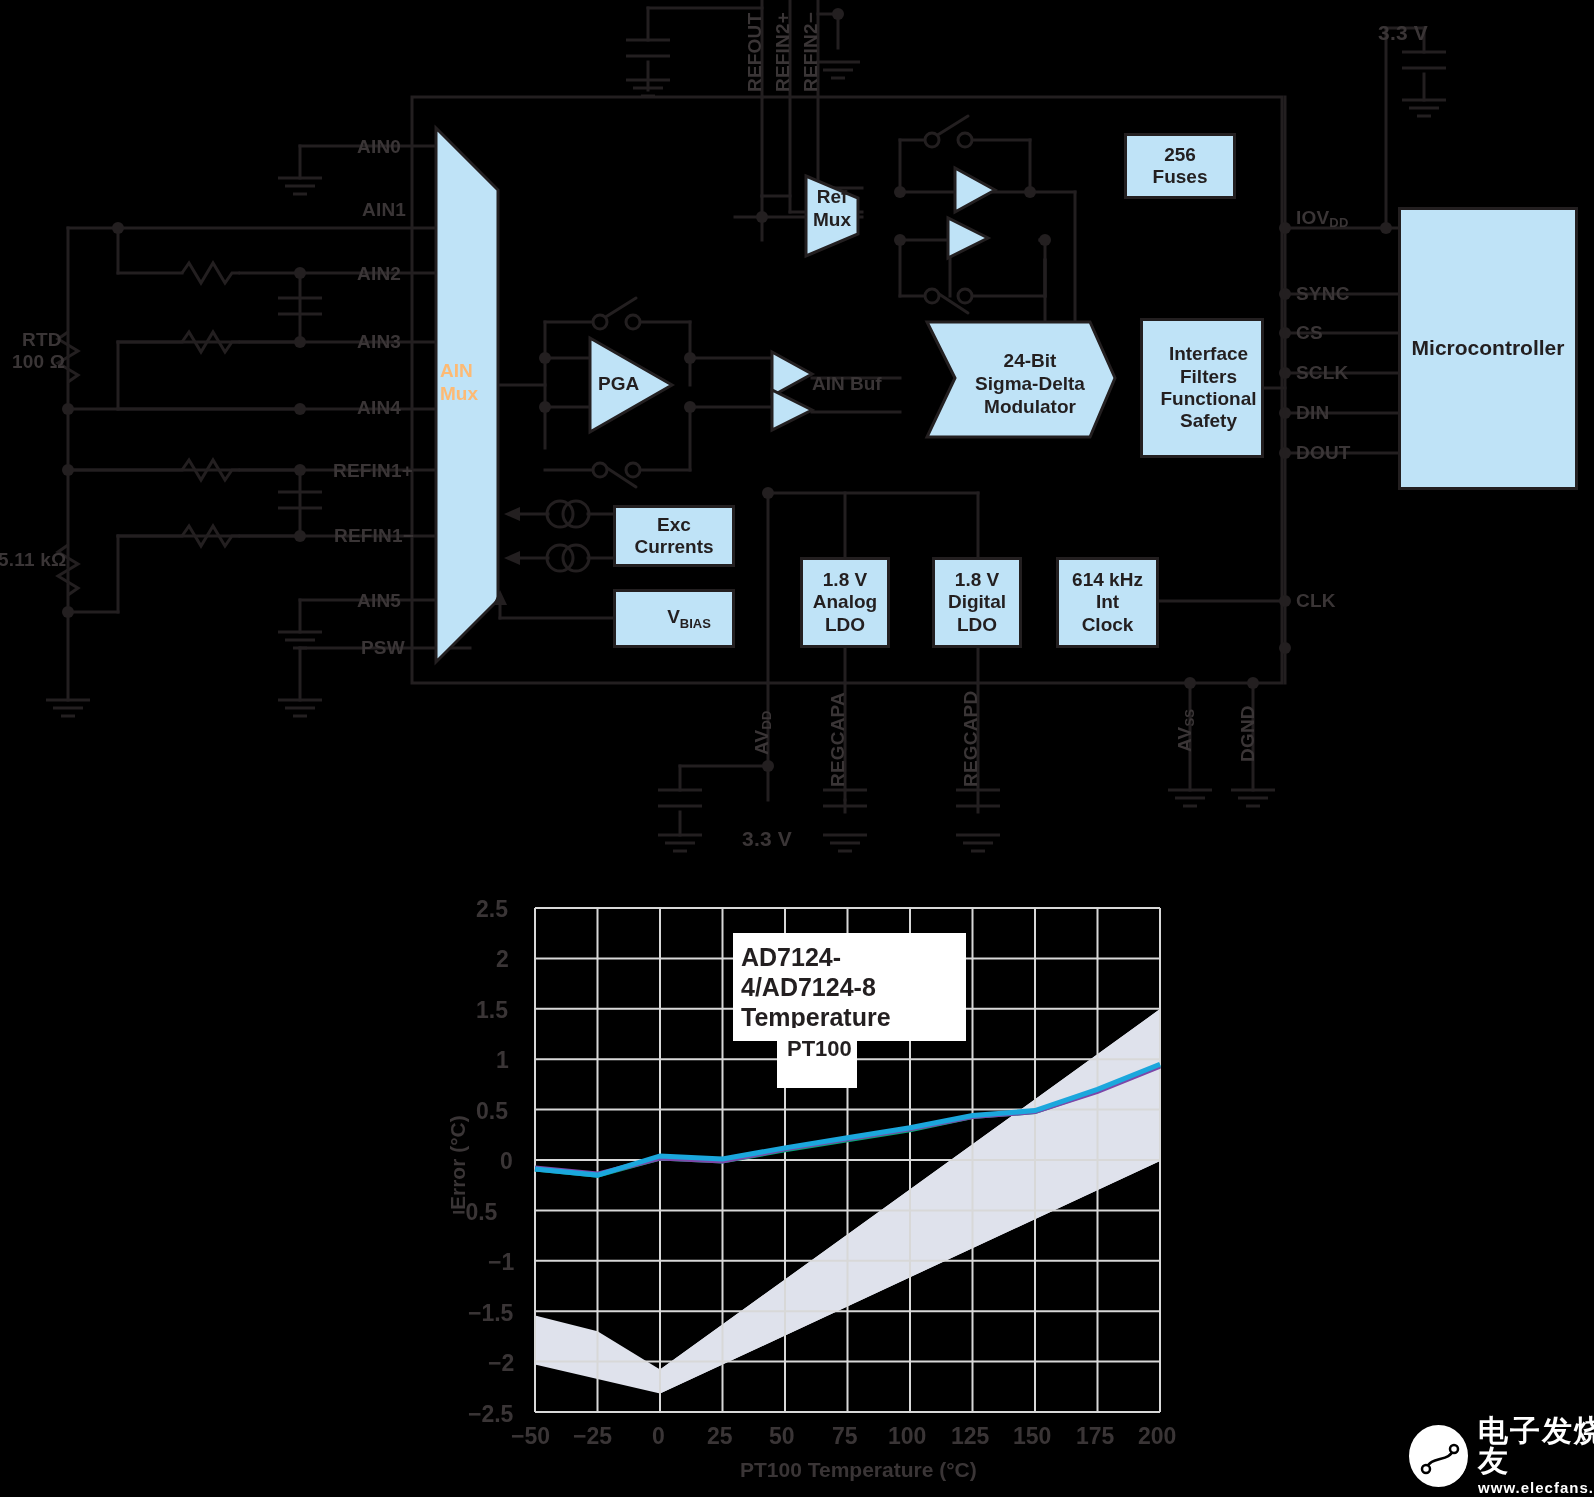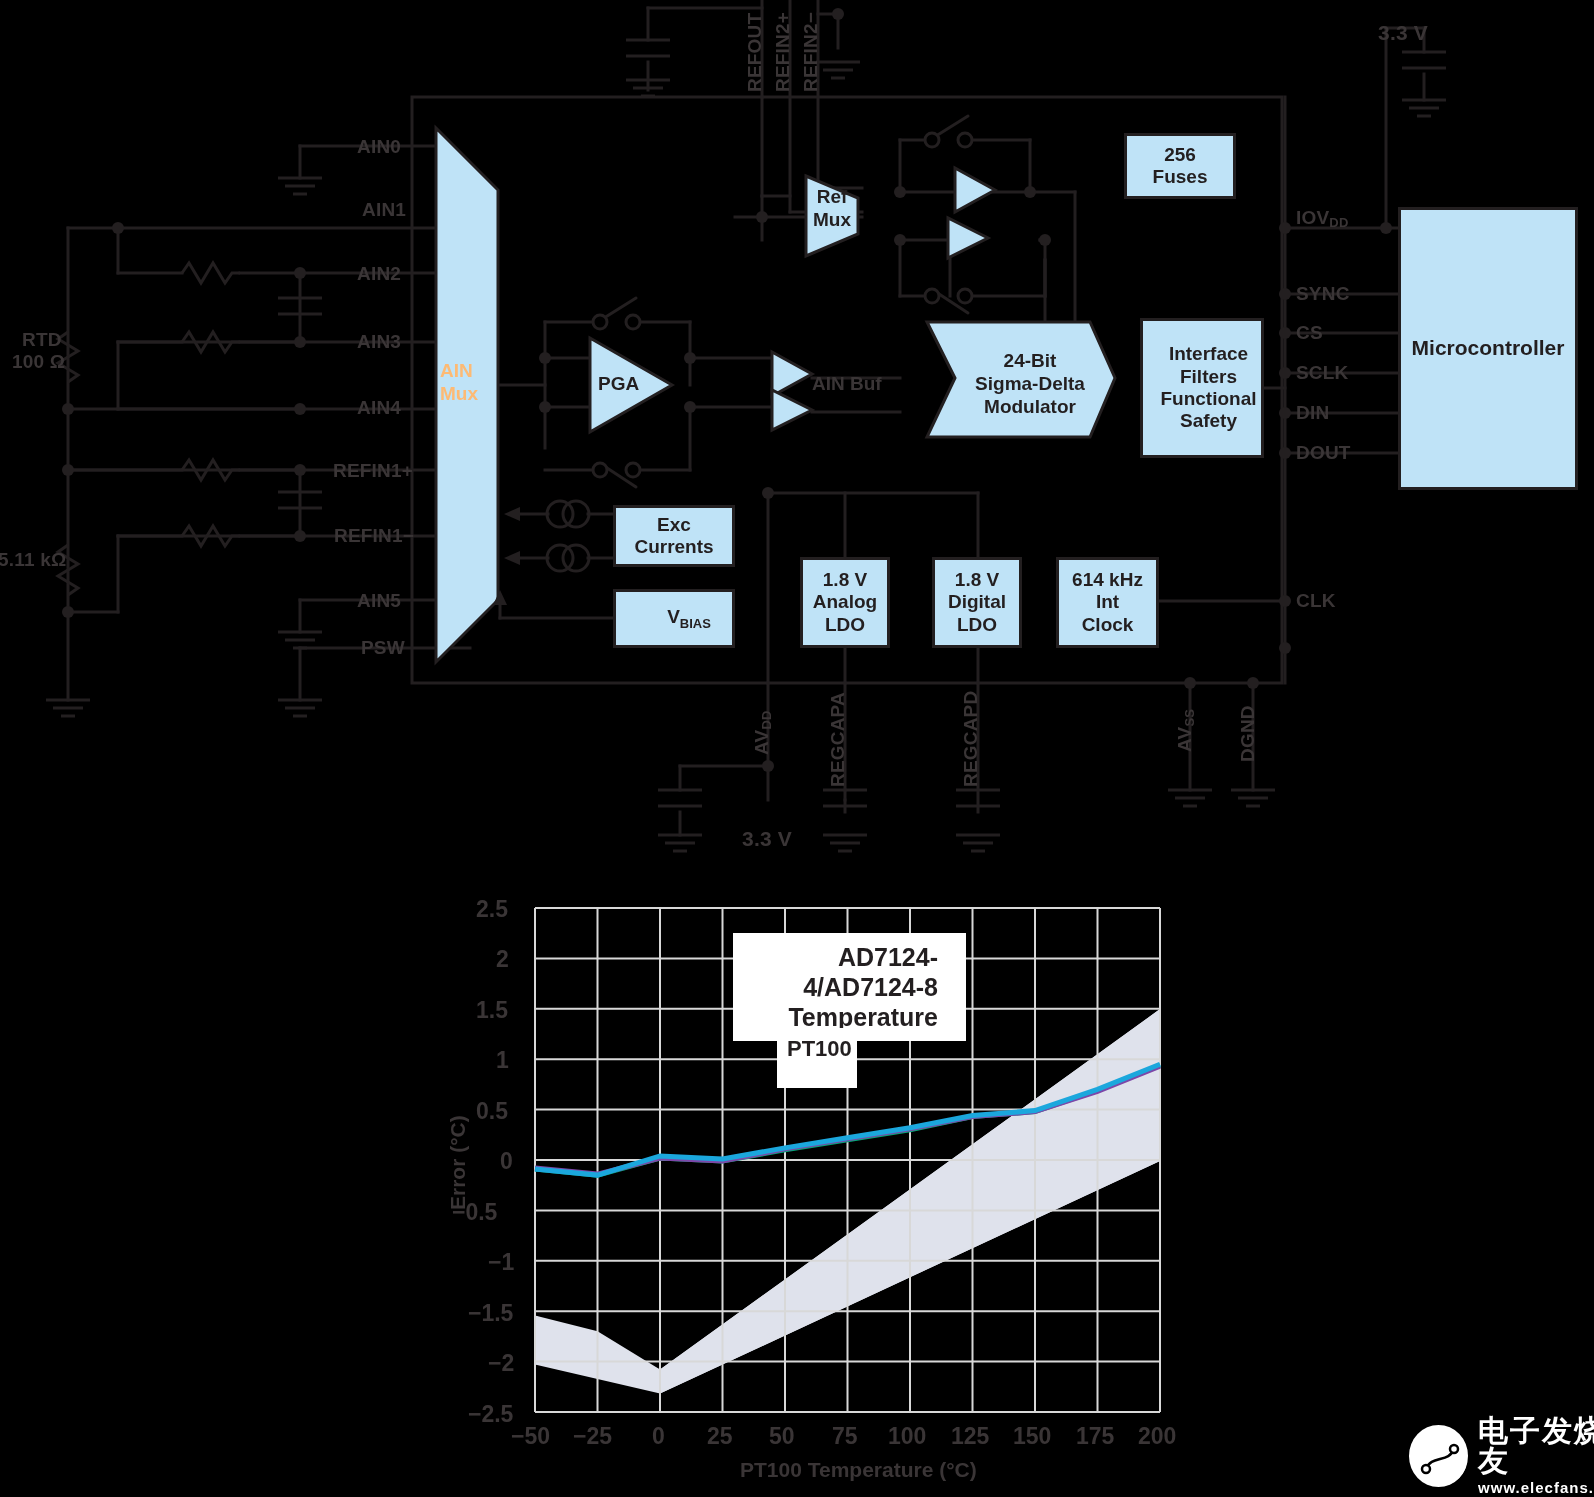--- a/index.html
+++ b/index.html
@@ -70,21 +70,21 @@
   .legend-box, .title-box, .annot-box {
     position: absolute;
     background: #ffffff;
     color: #231f20;
     font-weight: 700;
     z-index: 6;
   }
   .legend-box { padding: 8px 12px 8px 8px; }
   .legend-row { display:flex; align-items:center; height:23px; font-size:22px; }
   .legend-swatch { width: 46px; height: 7px; margin-right: 6px; border-radius:1px; }
-  .title-box { font-size: 25px; text-align:right; padding: 9px 28px; line-height:1.2; }
+  .title-box { font-size: 25px; text-align:left; padding: 9px 8px; line-height:1.2; }
   .annot-box { font-size: 22px; text-align:center; padding: 8px 10px 26px 10px; }
 
   
   #wm { position:absolute; display:flex; align-items:center; }
   #wm .wm-mark { width: 62px; height: 62px; border-radius:50%; background:#ffffff; position:relative; }
   #wm .wm-txt { margin-left: 10px; color:#ffffff; }
   #wm .wm-cn { font-size: 30px; font-weight:700; letter-spacing:2px; line-height:1; }
   #wm .wm-url { font-size: 15px; font-weight:700; letter-spacing:1px; margin-top:4px; line-height:1;}
 </style>
 </head>

